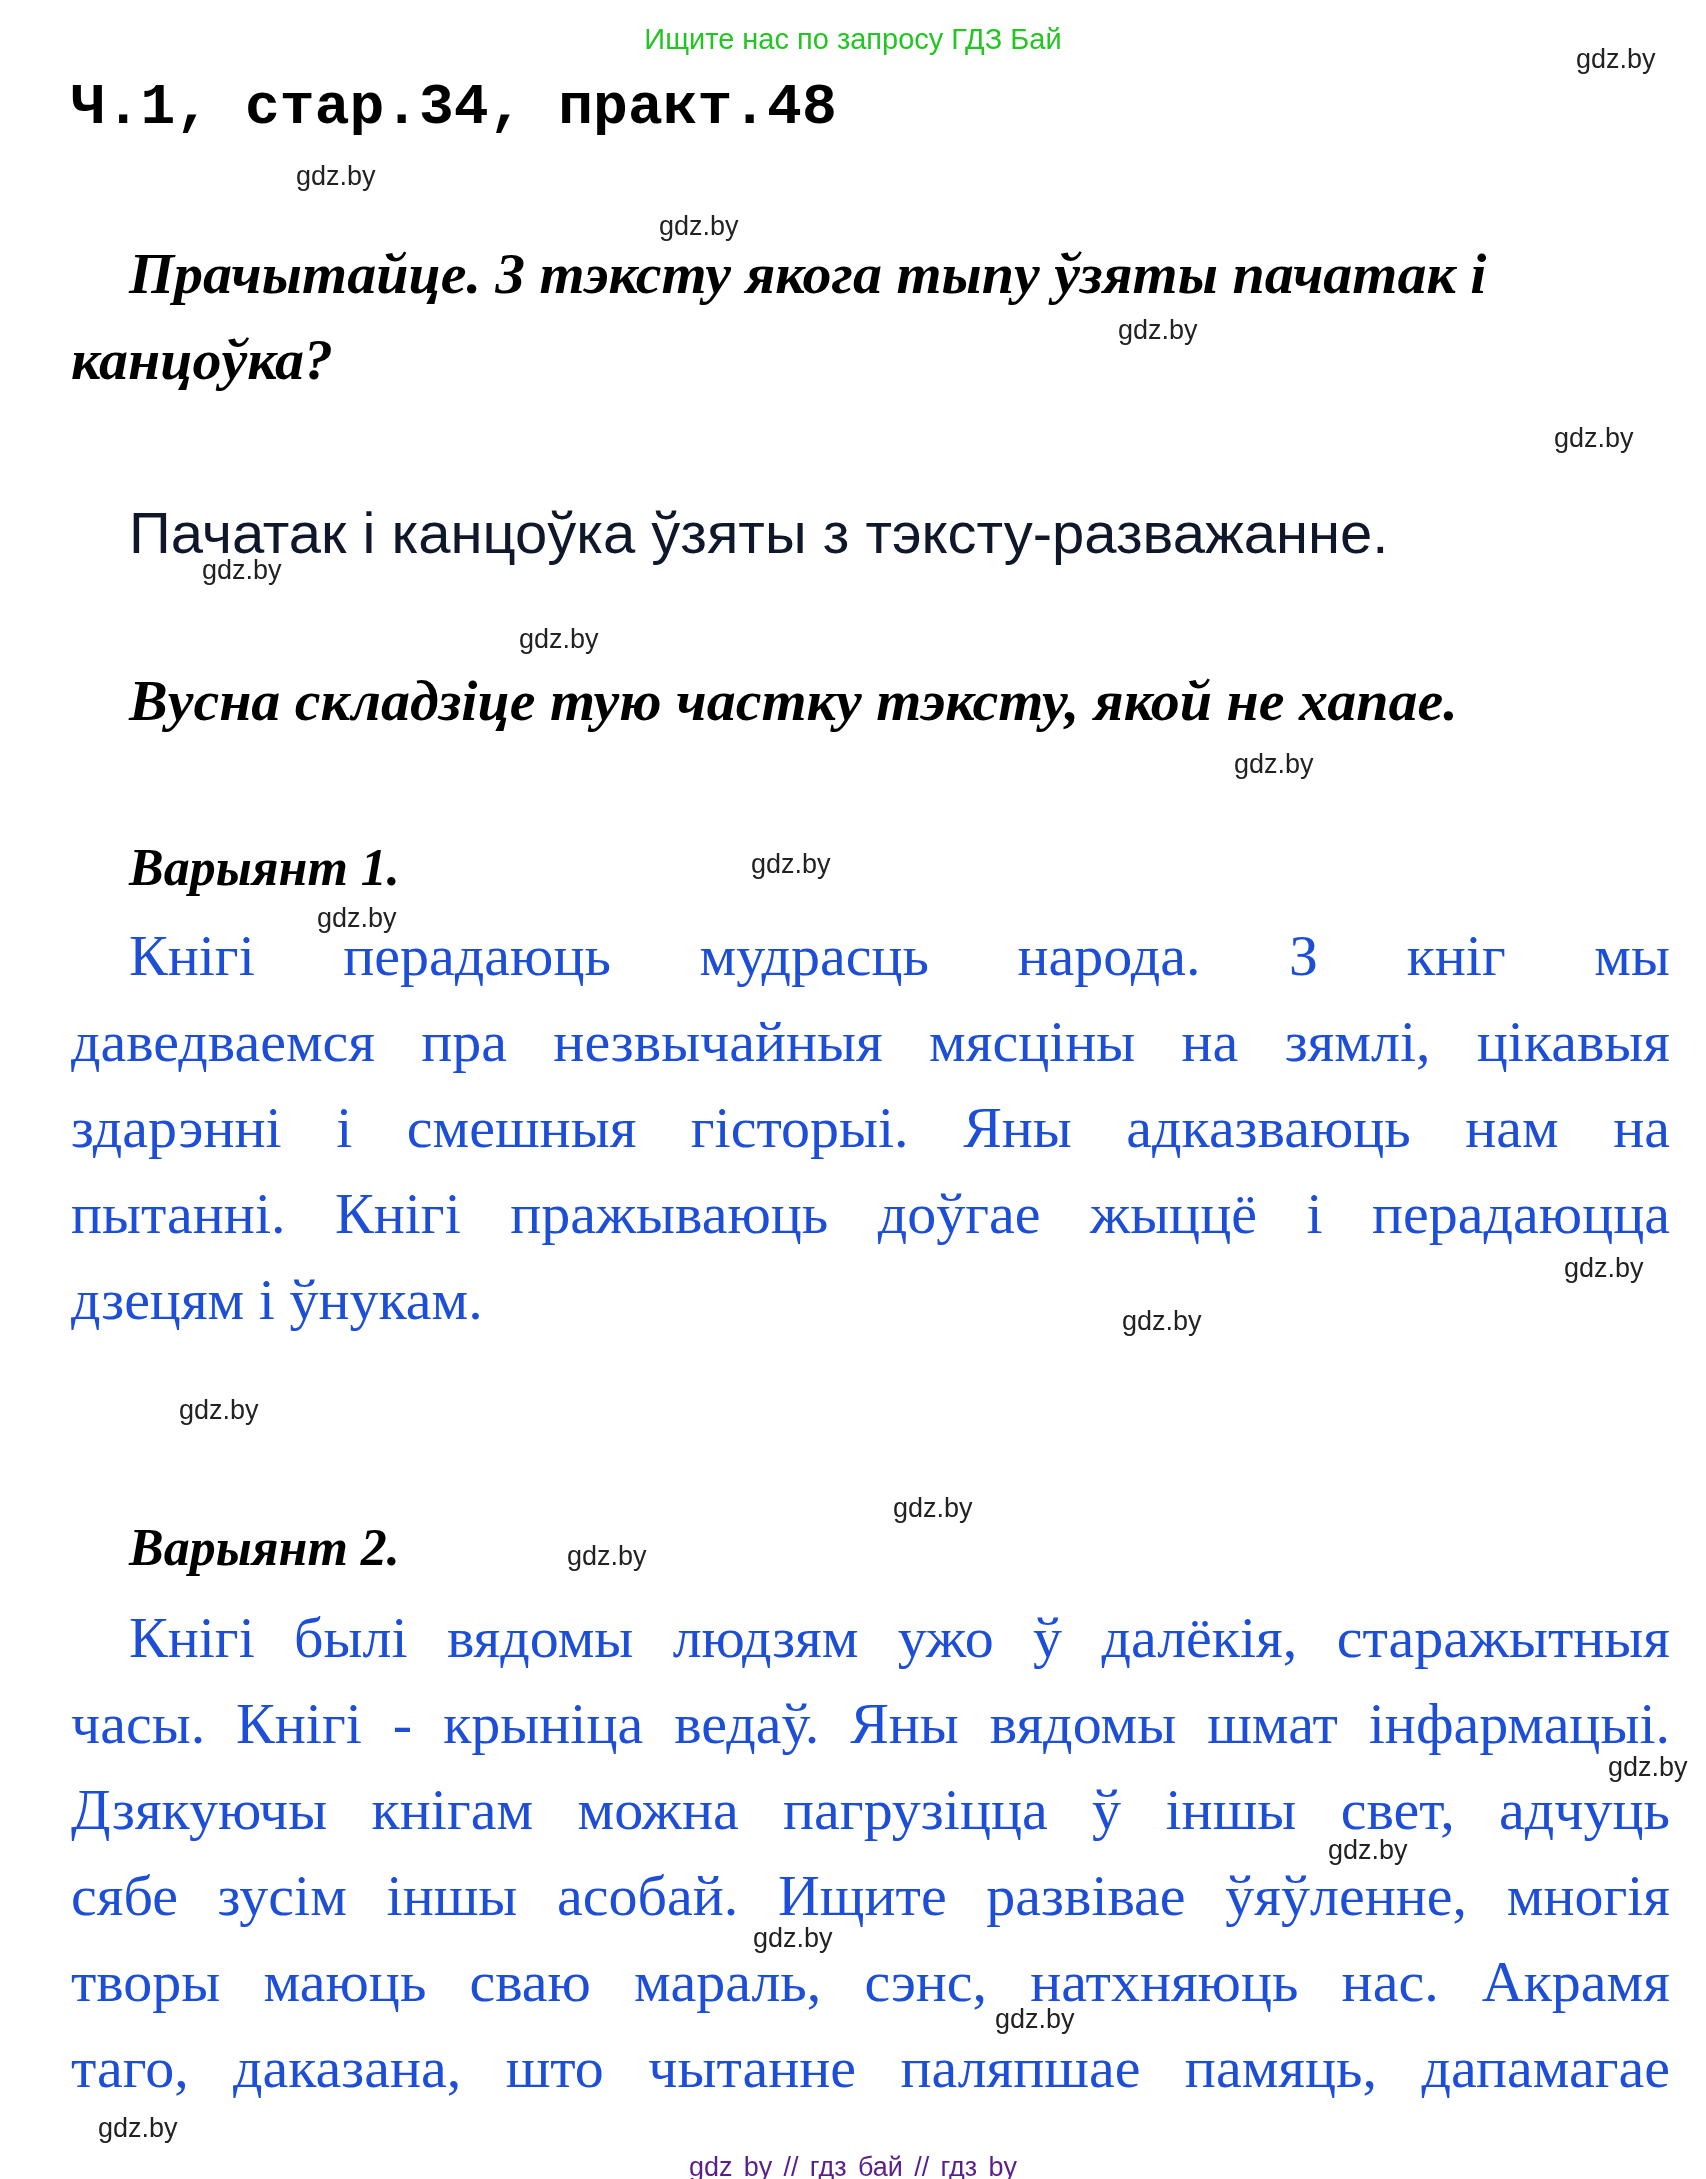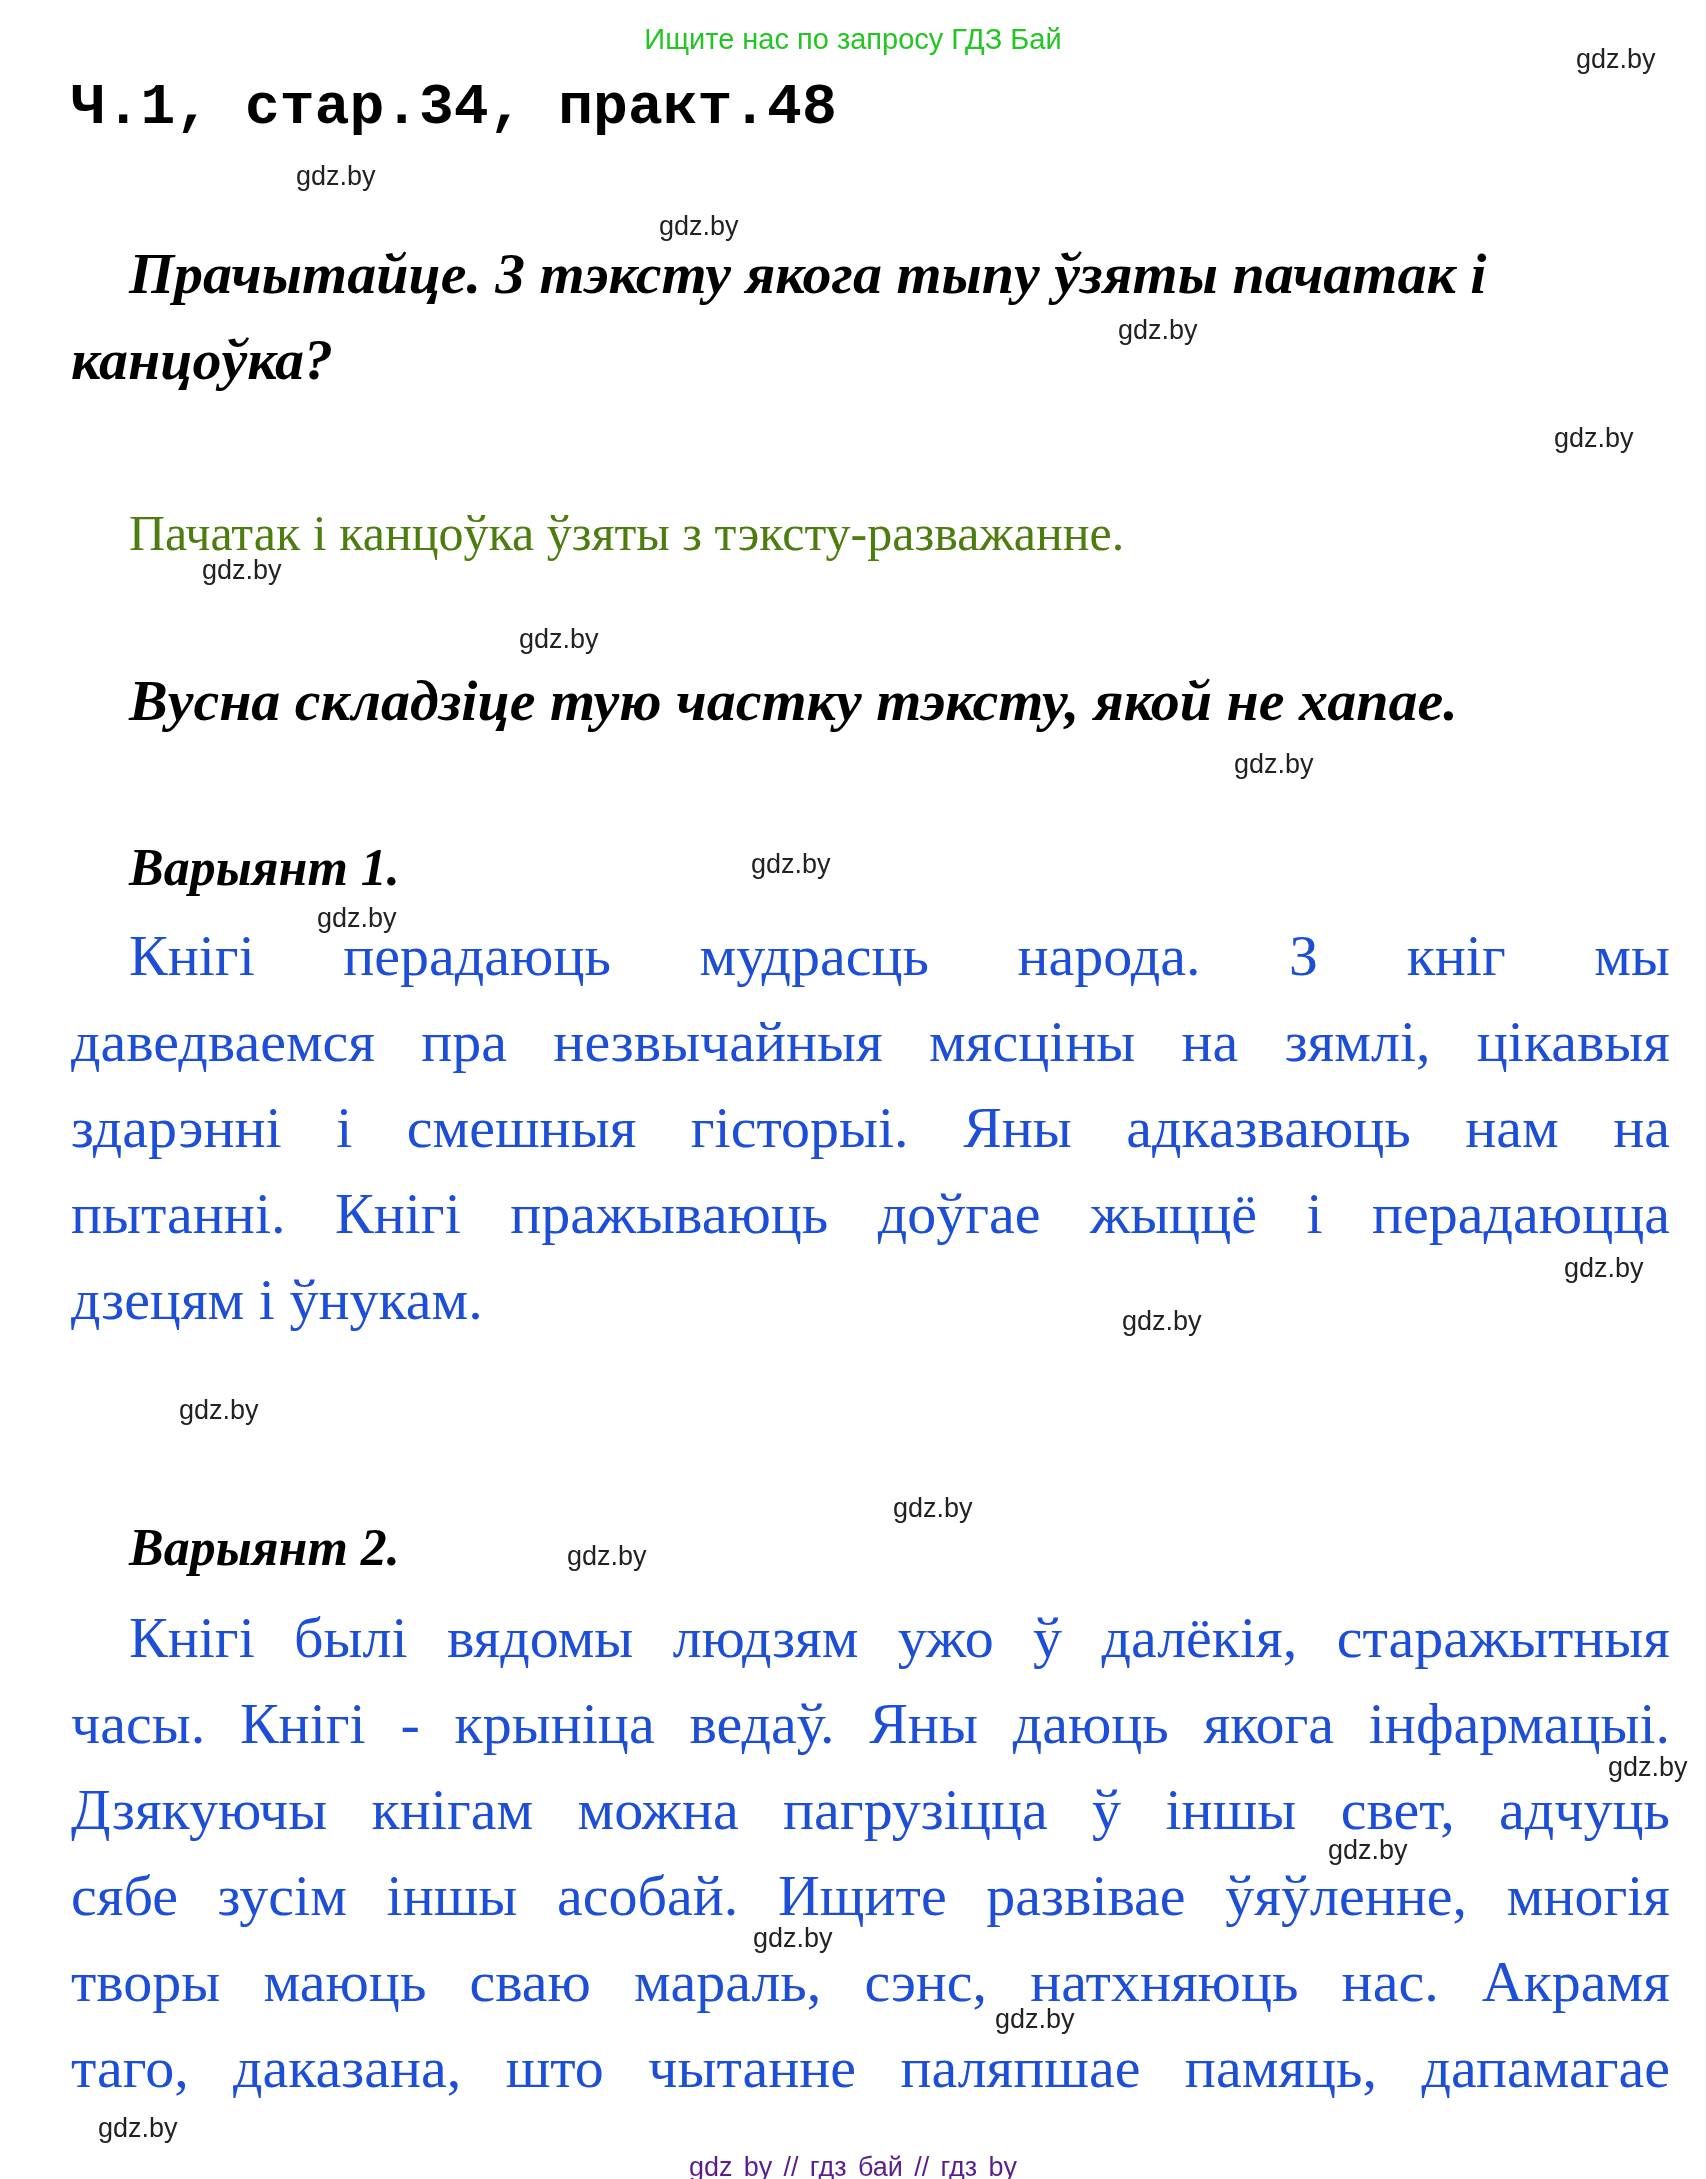--- a/index.html
+++ b/index.html
@@ -20,21 +20,21 @@
       white-space: nowrap;
     }
     .task {
       position: absolute; left: 71px; width: 1599px;
       font-family: "Liberation Serif", serif; font-weight: bold; font-style: italic;
       font-size: 58px; color: #000; line-height: 86px; text-align: justify;
     }
     .task .indent { display: inline-block; width: 58px; }
     .answer {
       position: absolute; left: 71px; width: 1599px;
-      font-family: Liberation Serif, serif; font-size: 50px; color: #4d7c0f;
+      font-family: Liberation Sans, sans-serif; font-size: 58px; color: #0f172a;
       line-height: 86px; text-align: justify; text-align-last: left;
     }
     .heading {
       position: absolute; left: 129px;
       font-family: "Liberation Serif", serif; font-weight: bold; font-style: italic;
       font-size: 52px; color: #000; white-space: nowrap;
     }
     .para {
       position: absolute; left: 71px; width: 1599px;
       font-family: "Liberation Serif", serif; font-size: 58px; color: #1d4ed8;
@@ -76,21 +76,21 @@
   <span class="line">даведваемся пра незвычайныя мясціны на зямлі, цікавыя</span>
   <span class="line">здарэнні і смешныя гісторыі. Яны адказваюць нам на</span>
   <span class="line">пытанні. Кнігі пражываюць доўгае жыццё і перадаюцца</span>
   <span class="line last">дзецям і ўнукам.</span>
 </div>
 
 <div class="heading" style="top:1518px;">Варыянт 2.</div>
 
 <div class="para" style="top:1595px;">
   <span class="line first">Кнігі былі вядомы людзям ужо ў далёкія, старажытныя</span>
-  <span class="line">часы. Кнігі - крыніца ведаў. Яны даюць якога інфармацыі.</span>
+  <span class="line">часы. Кнігі - крыніца ведаў. Яны вядомы шмат інфармацыі.</span>
   <span class="line">Дзякуючы кнігам можна пагрузіцца ў іншы свет, адчуць</span>
   <span class="line">сябе зусім іншы асобай. Ищите развівае ўяўленне, многія</span>
   <span class="line">творы маюць сваю мараль, сэнс, натхняюць нас. Акрамя</span>
   <span class="line">таго, даказана, што чытанне паляпшае памяць, дапамагае</span>
 </div>
 
 <div class="wm" style="left:1576px;top:46px;">gdz.by</div>
 <div class="wm" style="left:296px;top:163px;">gdz.by</div>
 <div class="wm" style="left:659px;top:213px;">gdz.by</div>
 <div class="wm" style="left:1118px;top:317px;">gdz.by</div>

